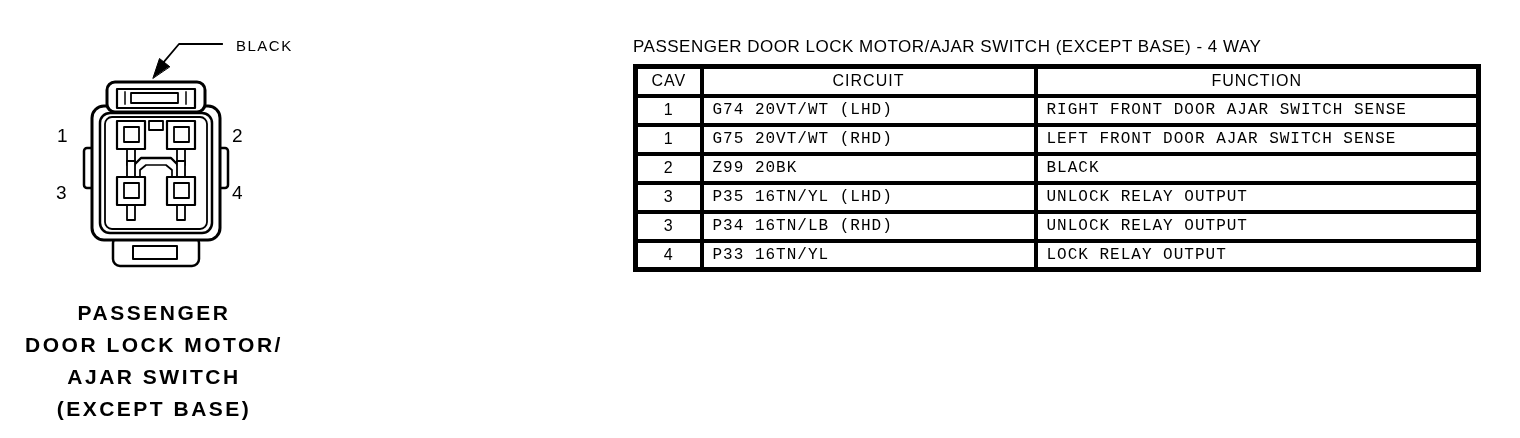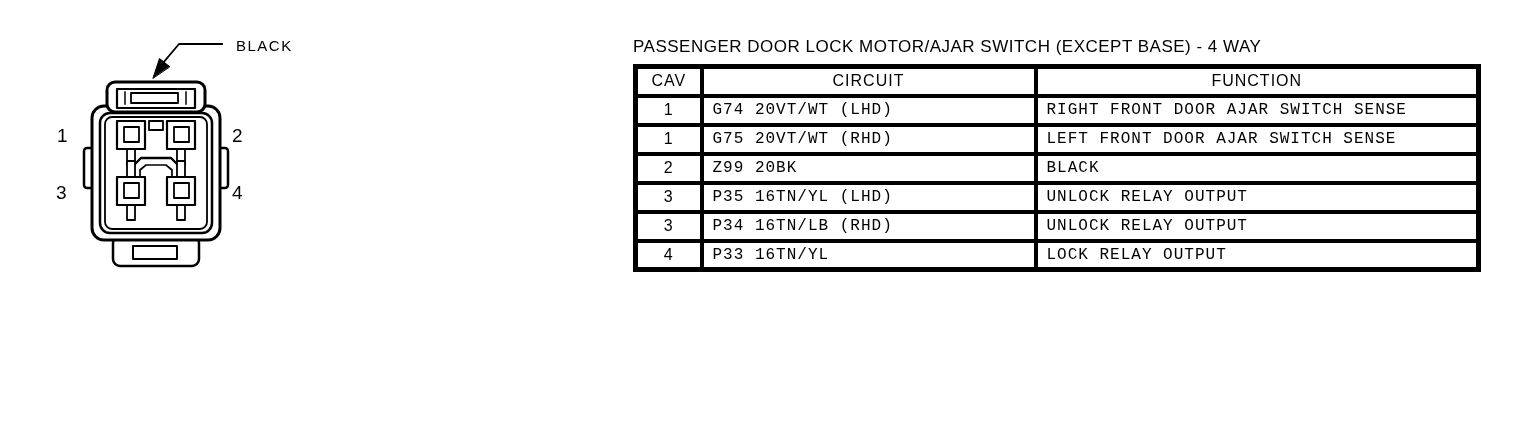--- a/index.html
+++ b/index.html
@@ -112,20 +112,26 @@
     <polygon points="153,78 159.5,58.5 169.5,66.5" fill="#000" stroke="#000" stroke-width="1"></polygon>
   </svg>
 
   <span class="wire-color-label">BLACK</span>
 
   <span class="pin-label pin-1">1</span>
   <span class="pin-label pin-2">2</span>
   <span class="pin-label pin-3">3</span>
   <span class="pin-label pin-4">4</span>
 
+  <div class="connector-caption">
+    <div>PASSENGER</div>
+    <div>DOOR LOCK MOTOR/</div>
+    <div>AJAR SWITCH</div>
+    <div>(EXCEPT BASE)</div>
+  </div>
 
   <div class="table-title">PASSENGER DOOR LOCK MOTOR/AJAR SWITCH (EXCEPT BASE) - 4 WAY</div>
 
   <table class="pinout">
     <colgroup>
         <col class="c1">
         <col class="c2">
         <col class="c3">
       </colgroup>
     <thead>

